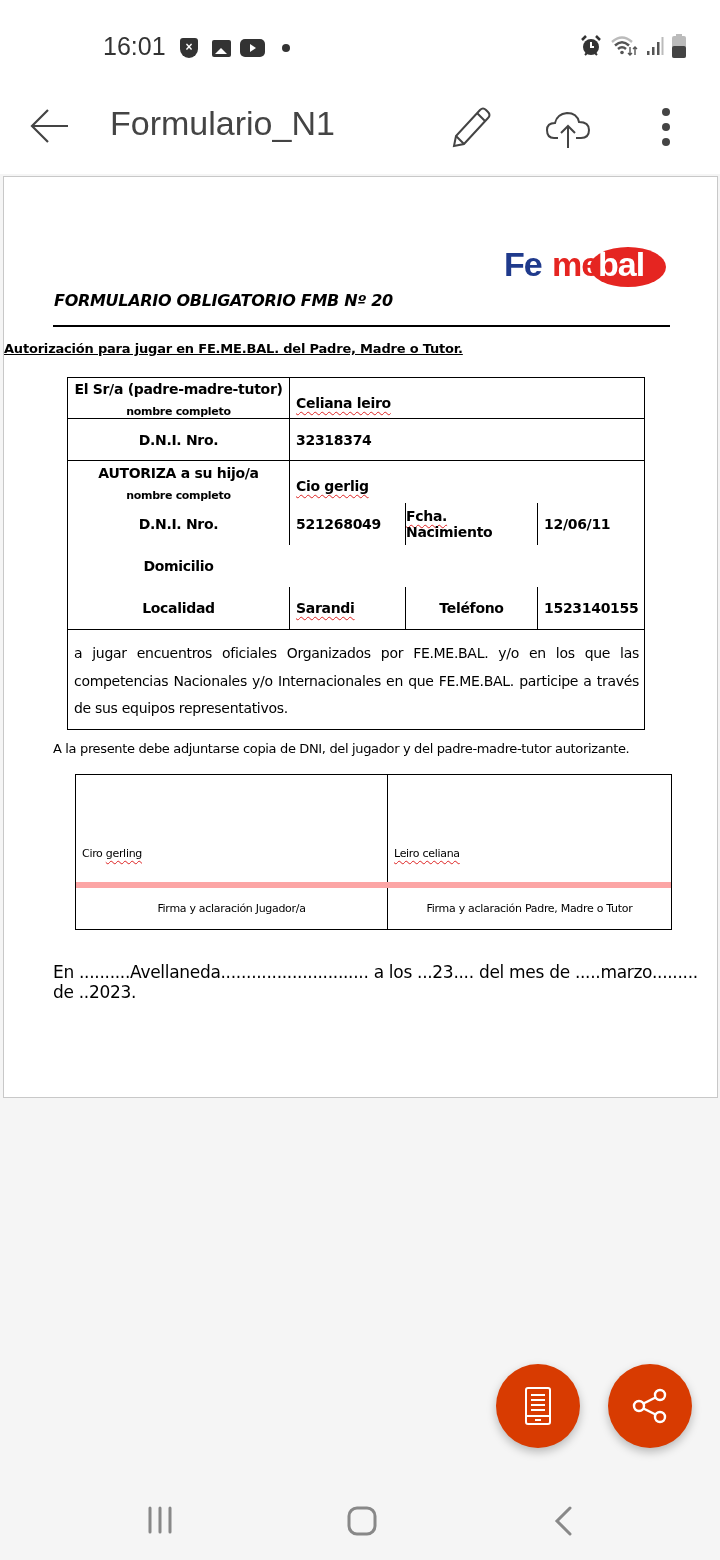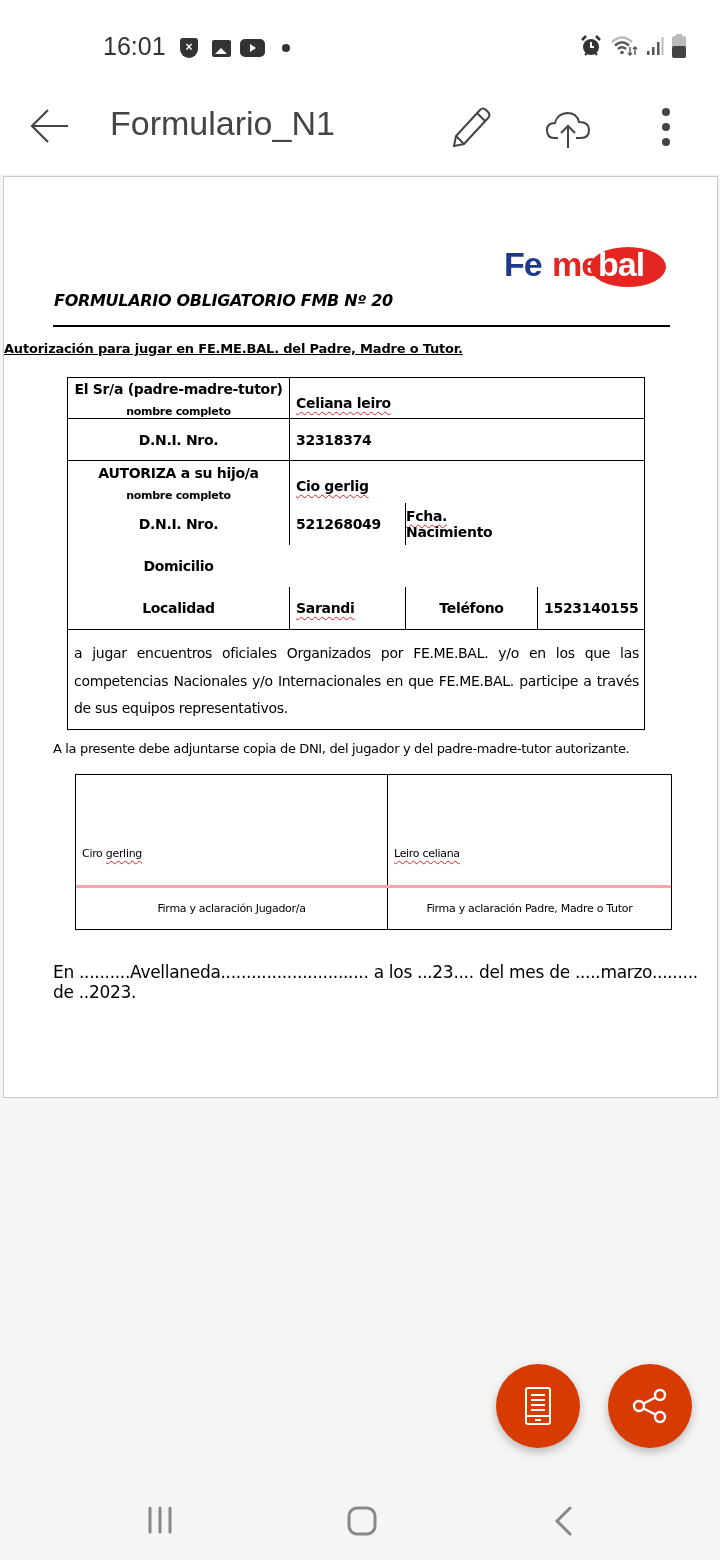--- a/index.html
+++ b/index.html
@@ -52,21 +52,21 @@
   .c-last { border-left: 1px solid #000; padding-left: 6px; }
   .small { font-size: 11px; margin-top: 10px; }
   .squiggle { text-decoration: underline wavy #d22; text-decoration-thickness: 1px; text-underline-offset: 3px; }
 
   .paragraph-box { position: relative; width: 578px; border: 1px solid #000; border-top: none; padding: 10px 5px 6px 6px; font-size: 14px; line-height: 27.5px; text-align: justify; font-family: "DejaVu Sans", sans-serif; letter-spacing: -0.3px; }
 
   .note { position: absolute; left: 49px; top: 564px; font-size: 13px; font-family: "DejaVu Sans", sans-serif; letter-spacing: -0.35px; }
 
   
   .sigtable { position: absolute; left: 71px; top: 597px; width: 597px; border: 1px solid #000; }
-  .sig-top { display: flex; height: 113px; border-bottom: 3px solid #fca5a5; }
+  .sig-top { display: flex; height: 113px; border-bottom: 6px solid #fca5a5; }
   .sig-bot { display: flex; height: 41px; }
   .sig-cell { position: relative; font-size: 11px; font-family: "DejaVu Sans", sans-serif; letter-spacing: -0.3px; }
   .sig-cell.left { width: 312px; border-right: 1px solid #000; }
   .sig-cell.right { flex: 1; }
   .sig-name { position: absolute; left: 6px; top: 72px; }
   .sig-caption { display: flex; align-items: center; justify-content: center; height: 100%; }
 
   .closing { position: absolute; left: 49px; top: 785px; font-size: 17px; font-family: "DejaVu Sans", sans-serif; letter-spacing: -0.3px; }
 
   
@@ -191,20 +191,23 @@
       <div class="frow">
         <div class="cell c-label">
           <span>D.N.I. Nro.</span>
         </div>
         <div class="cell c-value" style="width:116px;">
           <span>521268049</span>
         </div>
         <div class="cell c-mid" style="left:337px; width:132px;">
           <span><span class="squiggle">Fcha.</span> Nacimiento</span>
         </div>
+        <div class="cell c-last" style="left:469px; right:0;">
+          <span>12/06/11</span>
+        </div>
       </div>
 
       <div class="frow">
         <div class="cell c-label">
           <span>Domicilio</span>
         </div>
       </div>
 
       <div class="frow">
         <div class="cell c-label">

